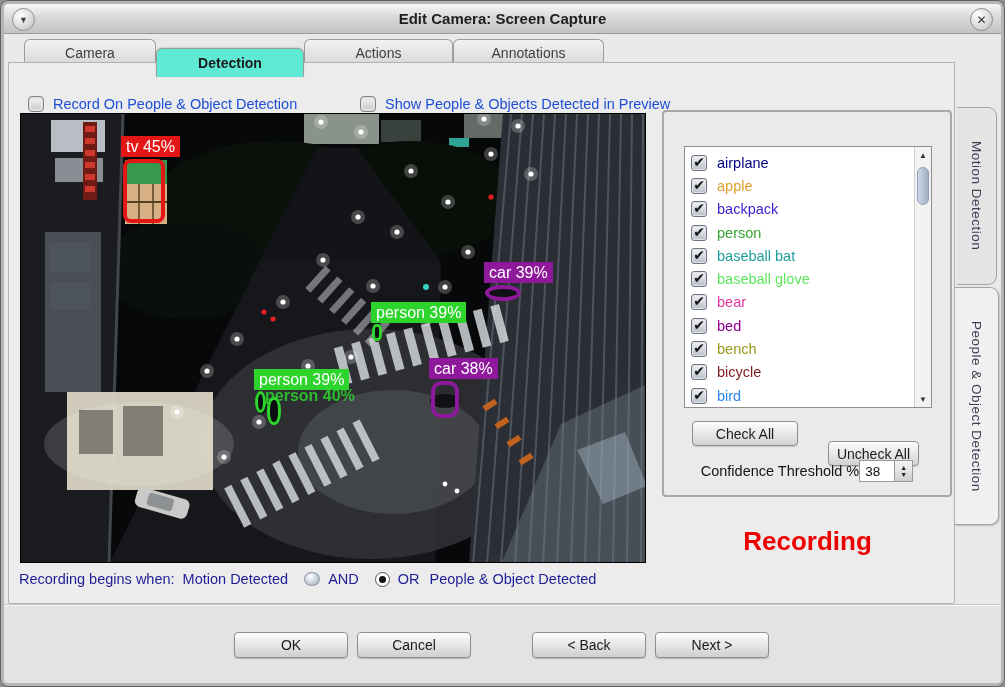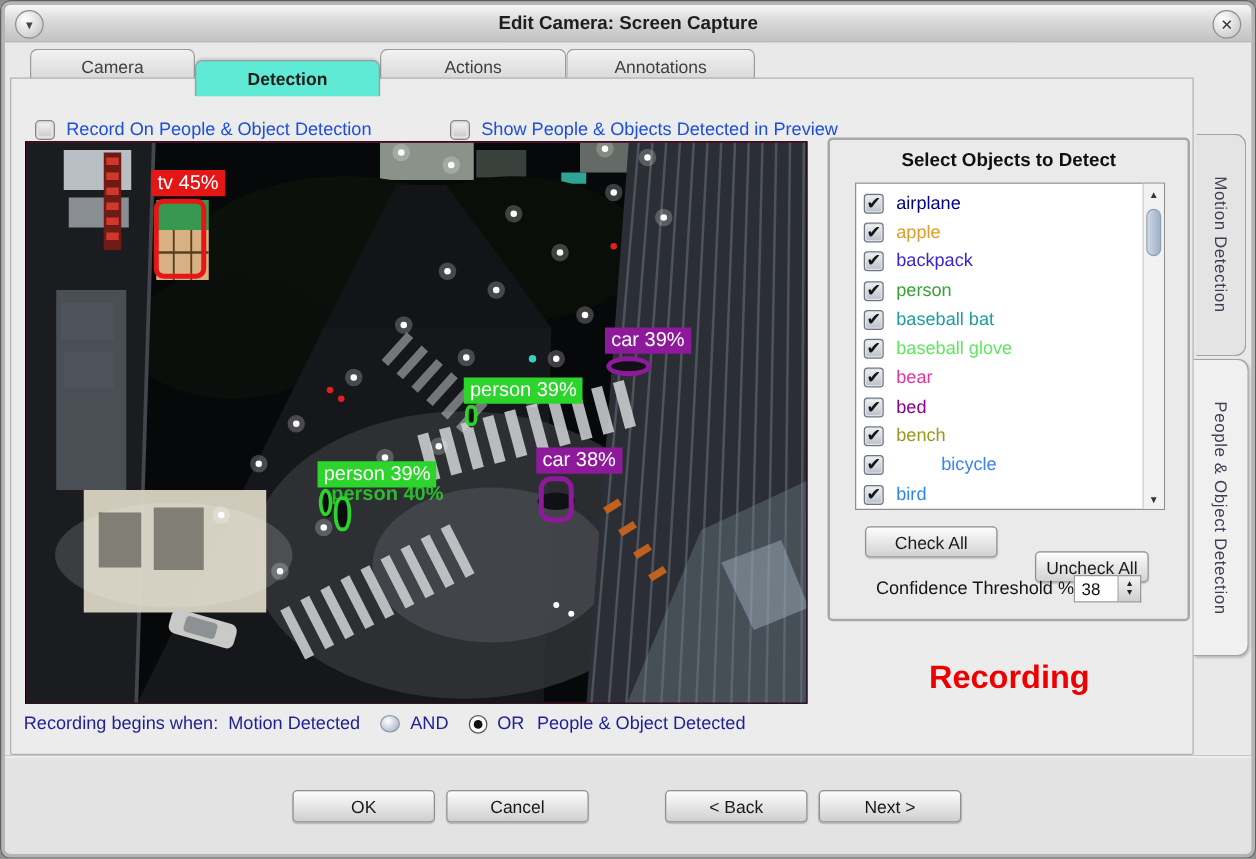--- a/index.html
+++ b/index.html
@@ -31,21 +31,21 @@
   .content{position:absolute;left:8px;top:62px;width:947px;height:542px;background:#ececec;
     border:1px solid #b2b2b2;border-radius:0 0 2px 2px;}
 
   
   .opt{position:absolute;top:96px;display:flex;align-items:center;gap:9px;font-size:14.5px;color:#1d4ed8;}
   .opt1{left:28px;} .opt2{left:360px;}
   .sq-check{width:16px;height:16px;border-radius:4px;border:1px solid #848484;
     background:linear-gradient(#f6f6f6,#c6c6c6);box-shadow:inset 0 0 0 2px #e2e2e2;}
 
   
-  .preview{position:absolute;left:20px;top:113px;width:626px;height:450px;background:#be185d;
+  .preview{position:absolute;left:20px;top:113px;width:626px;height:450px;background:#000000;
     border:1px solid #000;overflow:hidden;text-align:center;}
   .det-label{position:absolute;color:#fff;font-size:16px;line-height:21px;padding:0 5px;white-space:nowrap;}
   .det-box{position:absolute;border-style:solid;}
   .det-sub{position:absolute;font-size:16px;font-weight:bold;white-space:nowrap;opacity:.85;}
 
   
   .groupbox{position:absolute;left:662px;top:110px;width:290px;height:387px;
     background:#eaeaea;border:2px solid #a8a8a8;border-radius:4px;}
   .gb-title{position:absolute;left:0;top:8px;width:100%;text-align:center;font-size:15px;font-weight:bold;color:#101010;}
   .listbox{position:absolute;left:20px;top:34px;width:248px;height:262px;background:#fff;
@@ -334,21 +334,20 @@
     <div class="det-label" style="left: 233px; top: 255px; background: rgb(44, 212, 44);">person 39%</div>
     <div class="det-sub" style="left: 244px; top: 273px; color: rgb(44, 212, 44);">person 40%</div>
     <div class="det-box" style="left: 234px; top: 277px; width: 11px; height: 22px; border-width: 3px; border-radius: 50%; border-color: rgb(44, 212, 44);"></div>
     <div class="det-box" style="left: 246px; top: 283px; width: 14px; height: 28px; border-width: 3px; border-radius: 45%; border-color: rgb(44, 212, 44);"></div>
 
     <div class="det-label" style="left: 408px; top: 244px; background: rgb(142, 26, 155);">car 38%</div>
     <div class="det-box" style="left: 410px; top: 267px; width: 28px; height: 37px; border-width: 4px; border-radius: 10px; border-color: rgb(142, 26, 155);"></div>
   </div>
 
   <div class="groupbox">
-    <div class="gb-title">Select Objects to Detect</div>
     <div class="listbox">
       <div class="list-items">
           <div class="obj-row">
             <span class="list-check">✔</span>
             <span class="obj-label" style="color: rgb(0, 0, 128);">airplane</span>
           </div>
           <div class="obj-row">
             <span class="list-check">✔</span>
             <span class="obj-label" style="color: rgb(222, 157, 42);">apple</span>
           </div>
@@ -375,21 +374,21 @@
           <div class="obj-row">
             <span class="list-check">✔</span>
             <span class="obj-label" style="color: rgb(139, 0, 139);">bed</span>
           </div>
           <div class="obj-row">
             <span class="list-check">✔</span>
             <span class="obj-label" style="color: rgb(152, 152, 29);">bench</span>
           </div>
           <div class="obj-row">
             <span class="list-check">✔</span>
-            <span class="obj-label" style="color: #3b82f6; margin-left: 36px;">bicycle</span>
+            <span class="obj-label" style="color: #7f1d1d;">bicycle</span>
           </div>
           <div class="obj-row">
             <span class="list-check">✔</span>
             <span class="obj-label" style="color: rgb(46, 134, 232);">bird</span>
           </div>
         </div>
       <div class="scrollbar">
         <div class="sb-btn sb-up">
             <span>▲</span>
           </div>

